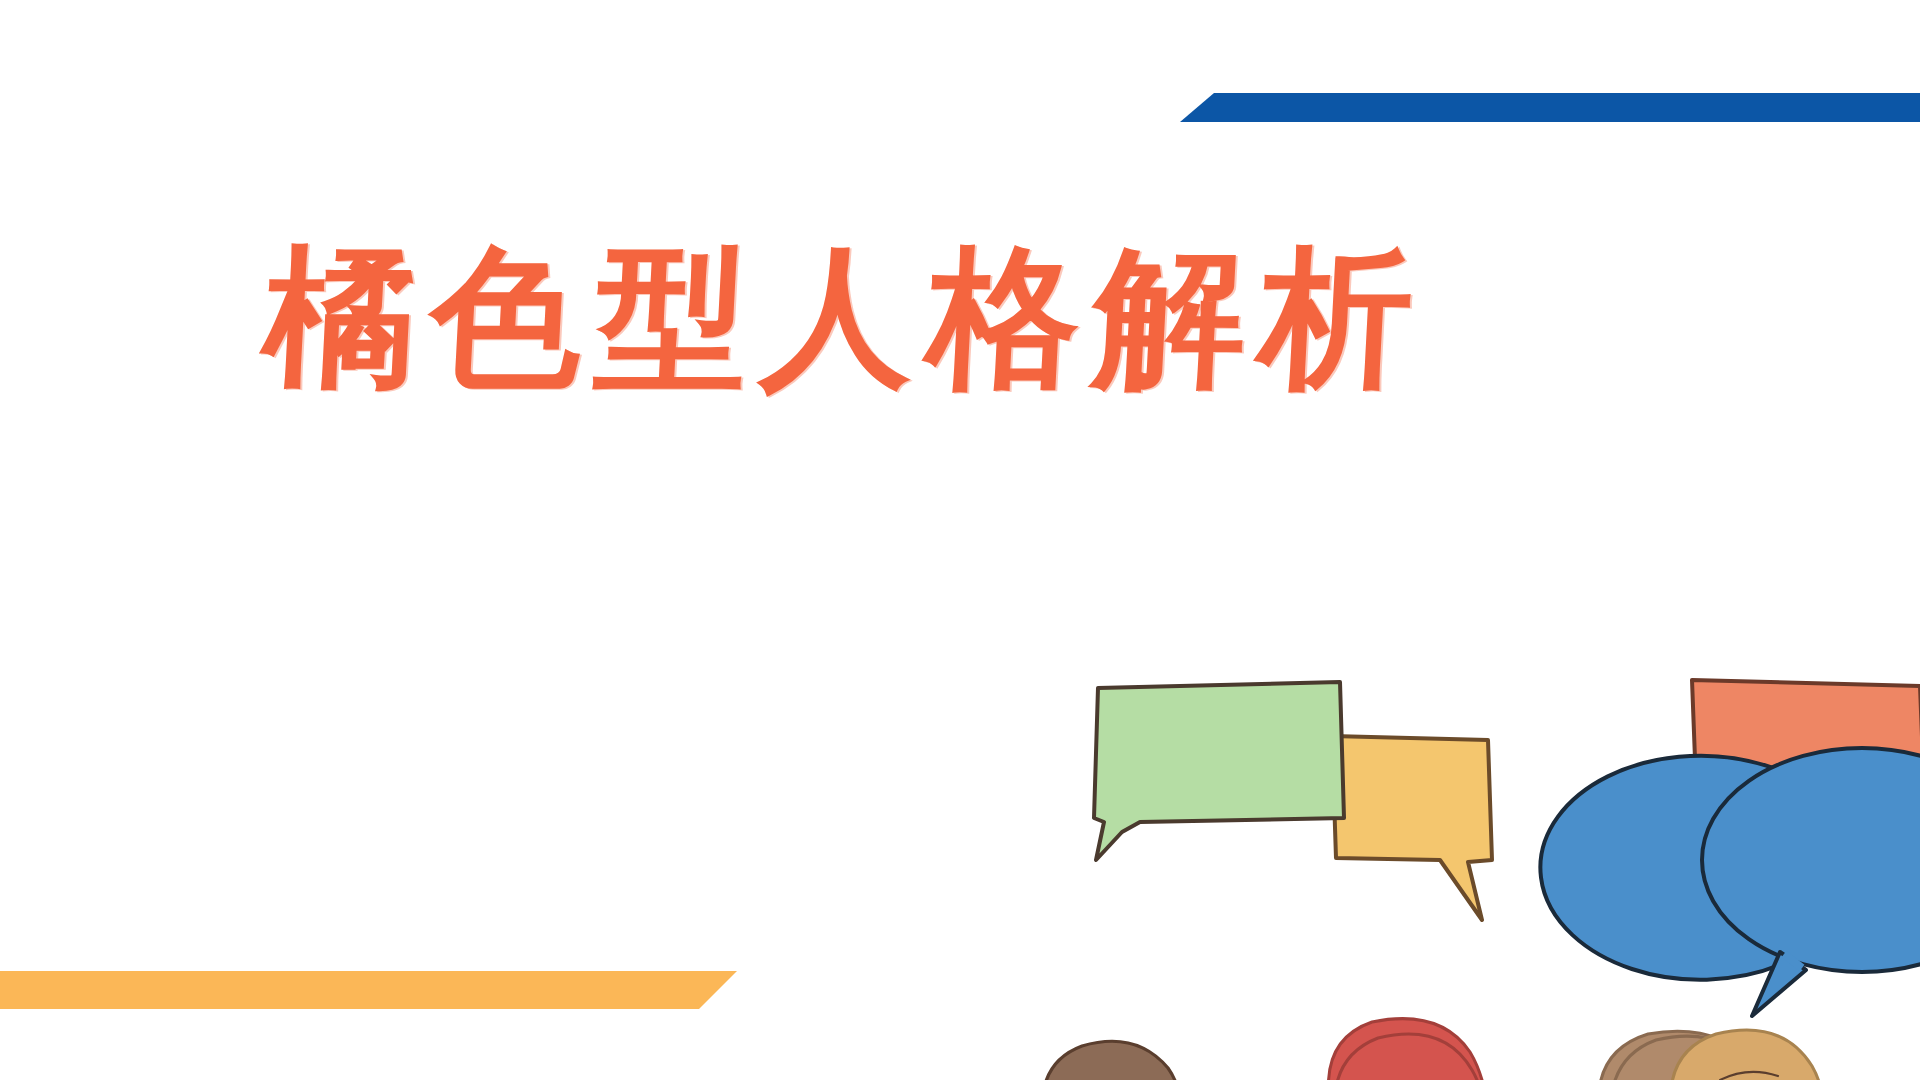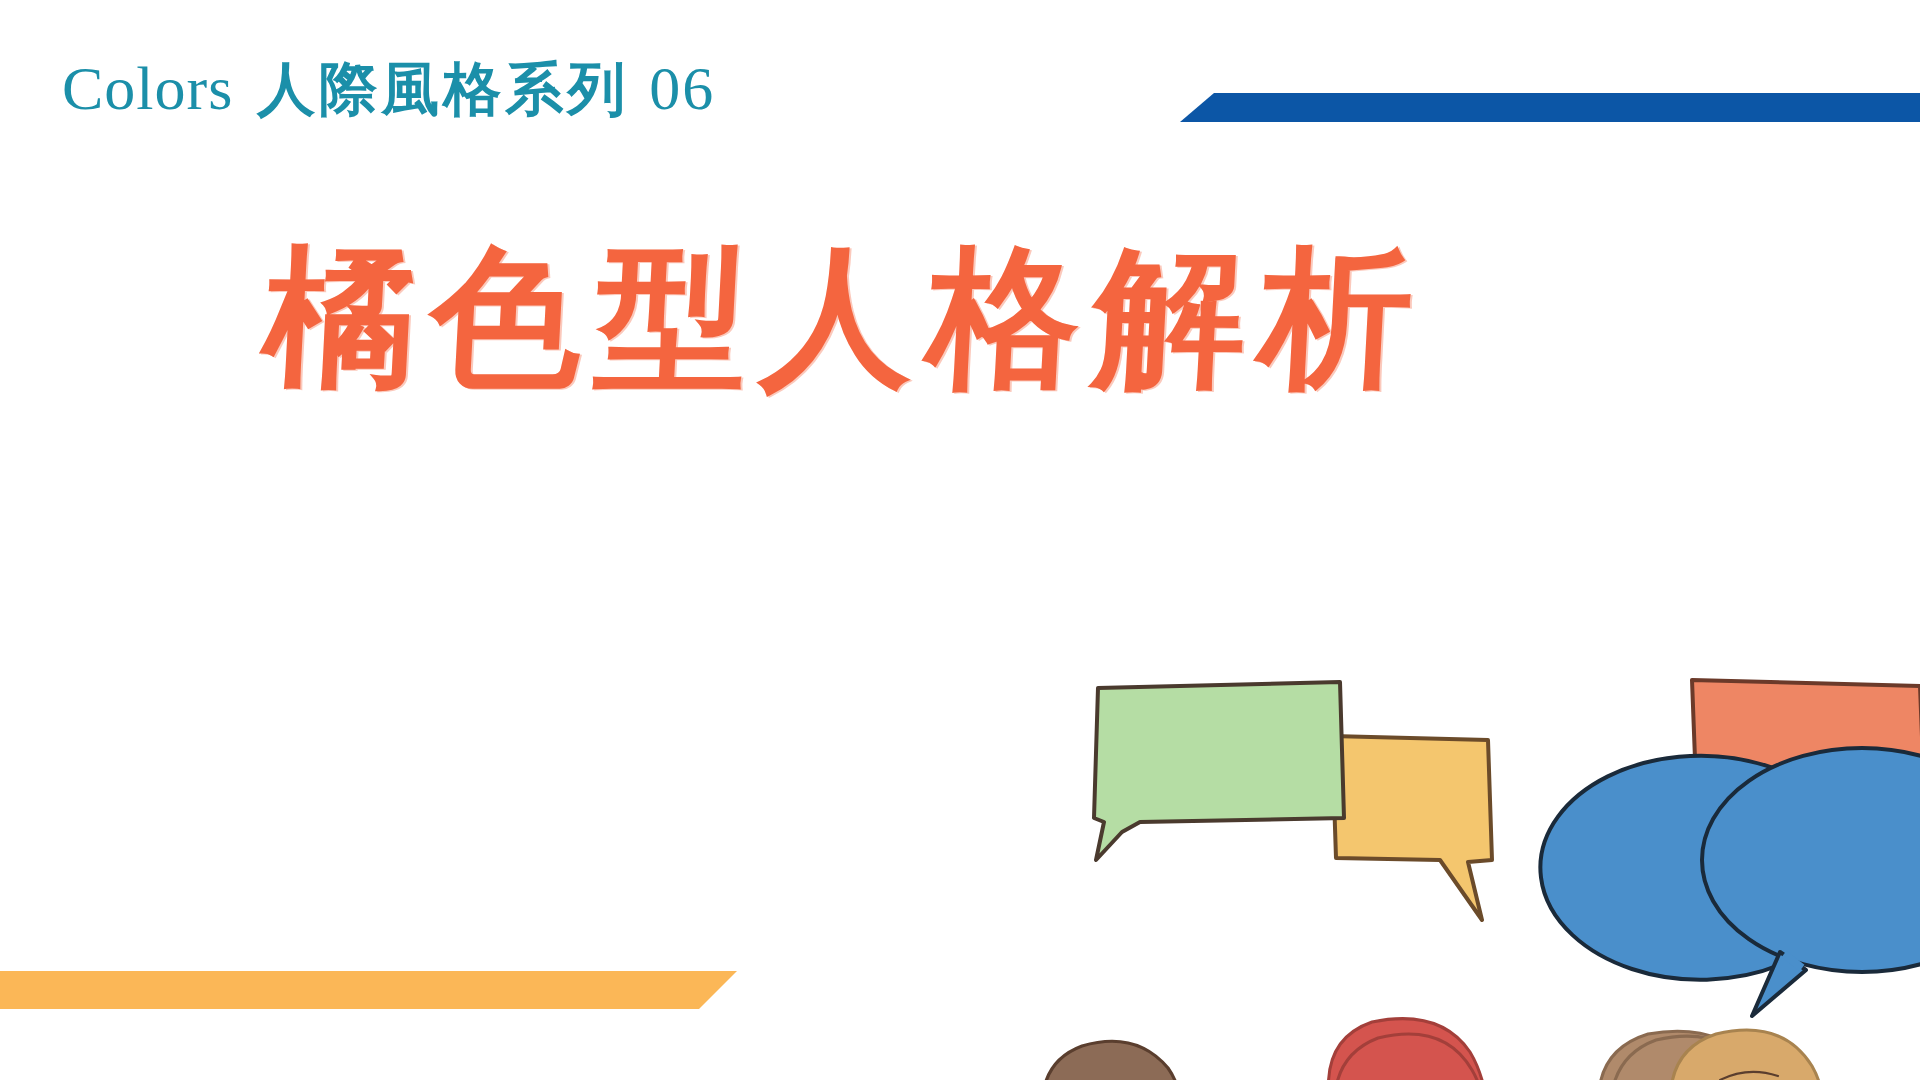--- a/index.html
+++ b/index.html
@@ -73,23 +73,20 @@
     left:900px; top:560px;
     width:1020px; height:520px;
   }
   #illustration svg { display:block; width:1020px; height:520px; }
 </style>
 </head>
 <body>
 
 <div id="slide">
 
-  <div id="series-title">
-    <span class="latin">Colors</span><span style="display:inline-block;width:24px"></span><span class="cjk">人際風格系列</span><span style="display:inline-block;width:20px"></span><span class="num">06</span>
-  </div>
 
   <div id="header-bar"></div>
 
   <div id="main-title">
     <span class="txt">橘色型人格解析</span>
   </div>
 
   <div id="footer-bar"></div>
 
   <div id="illustration">

